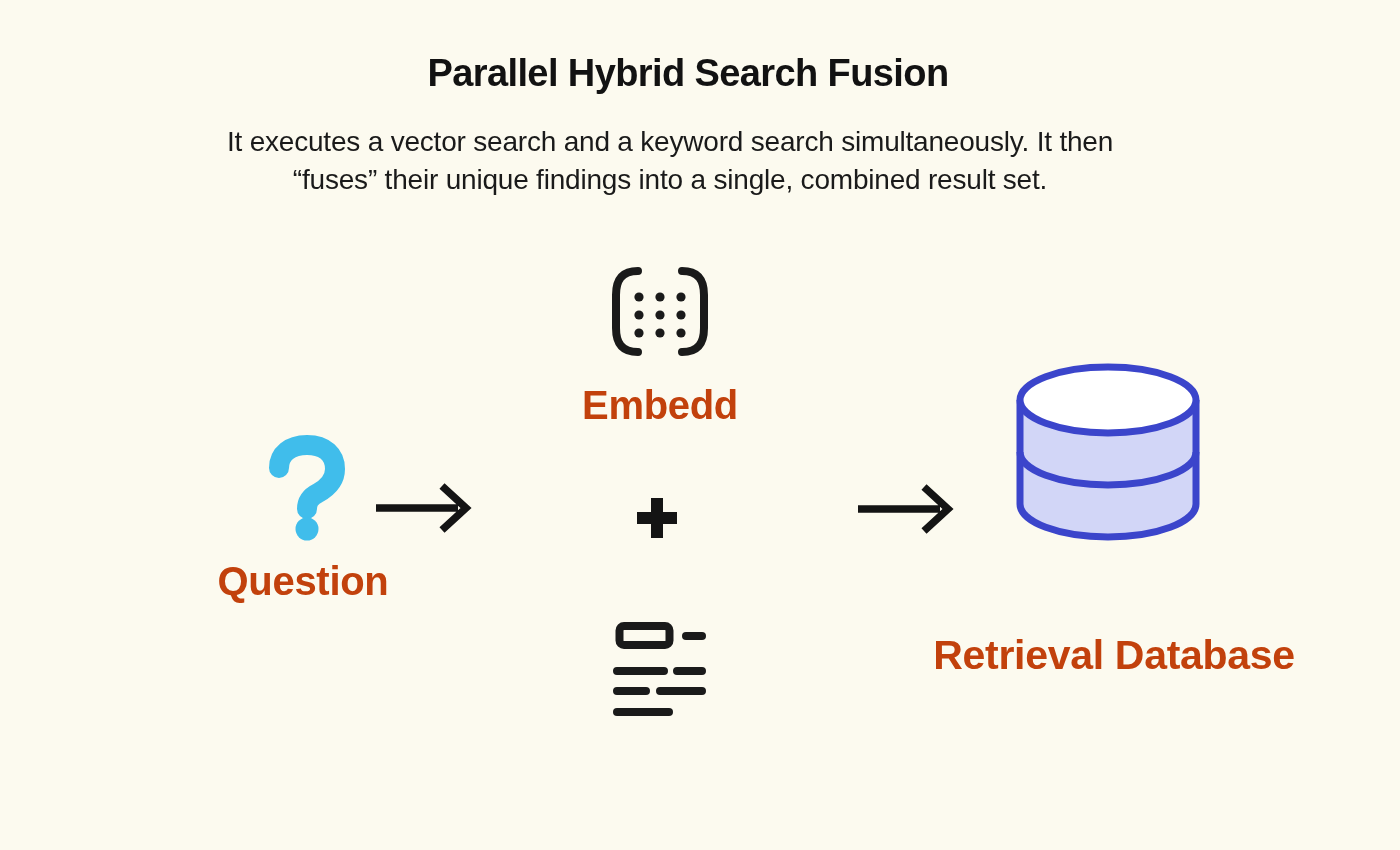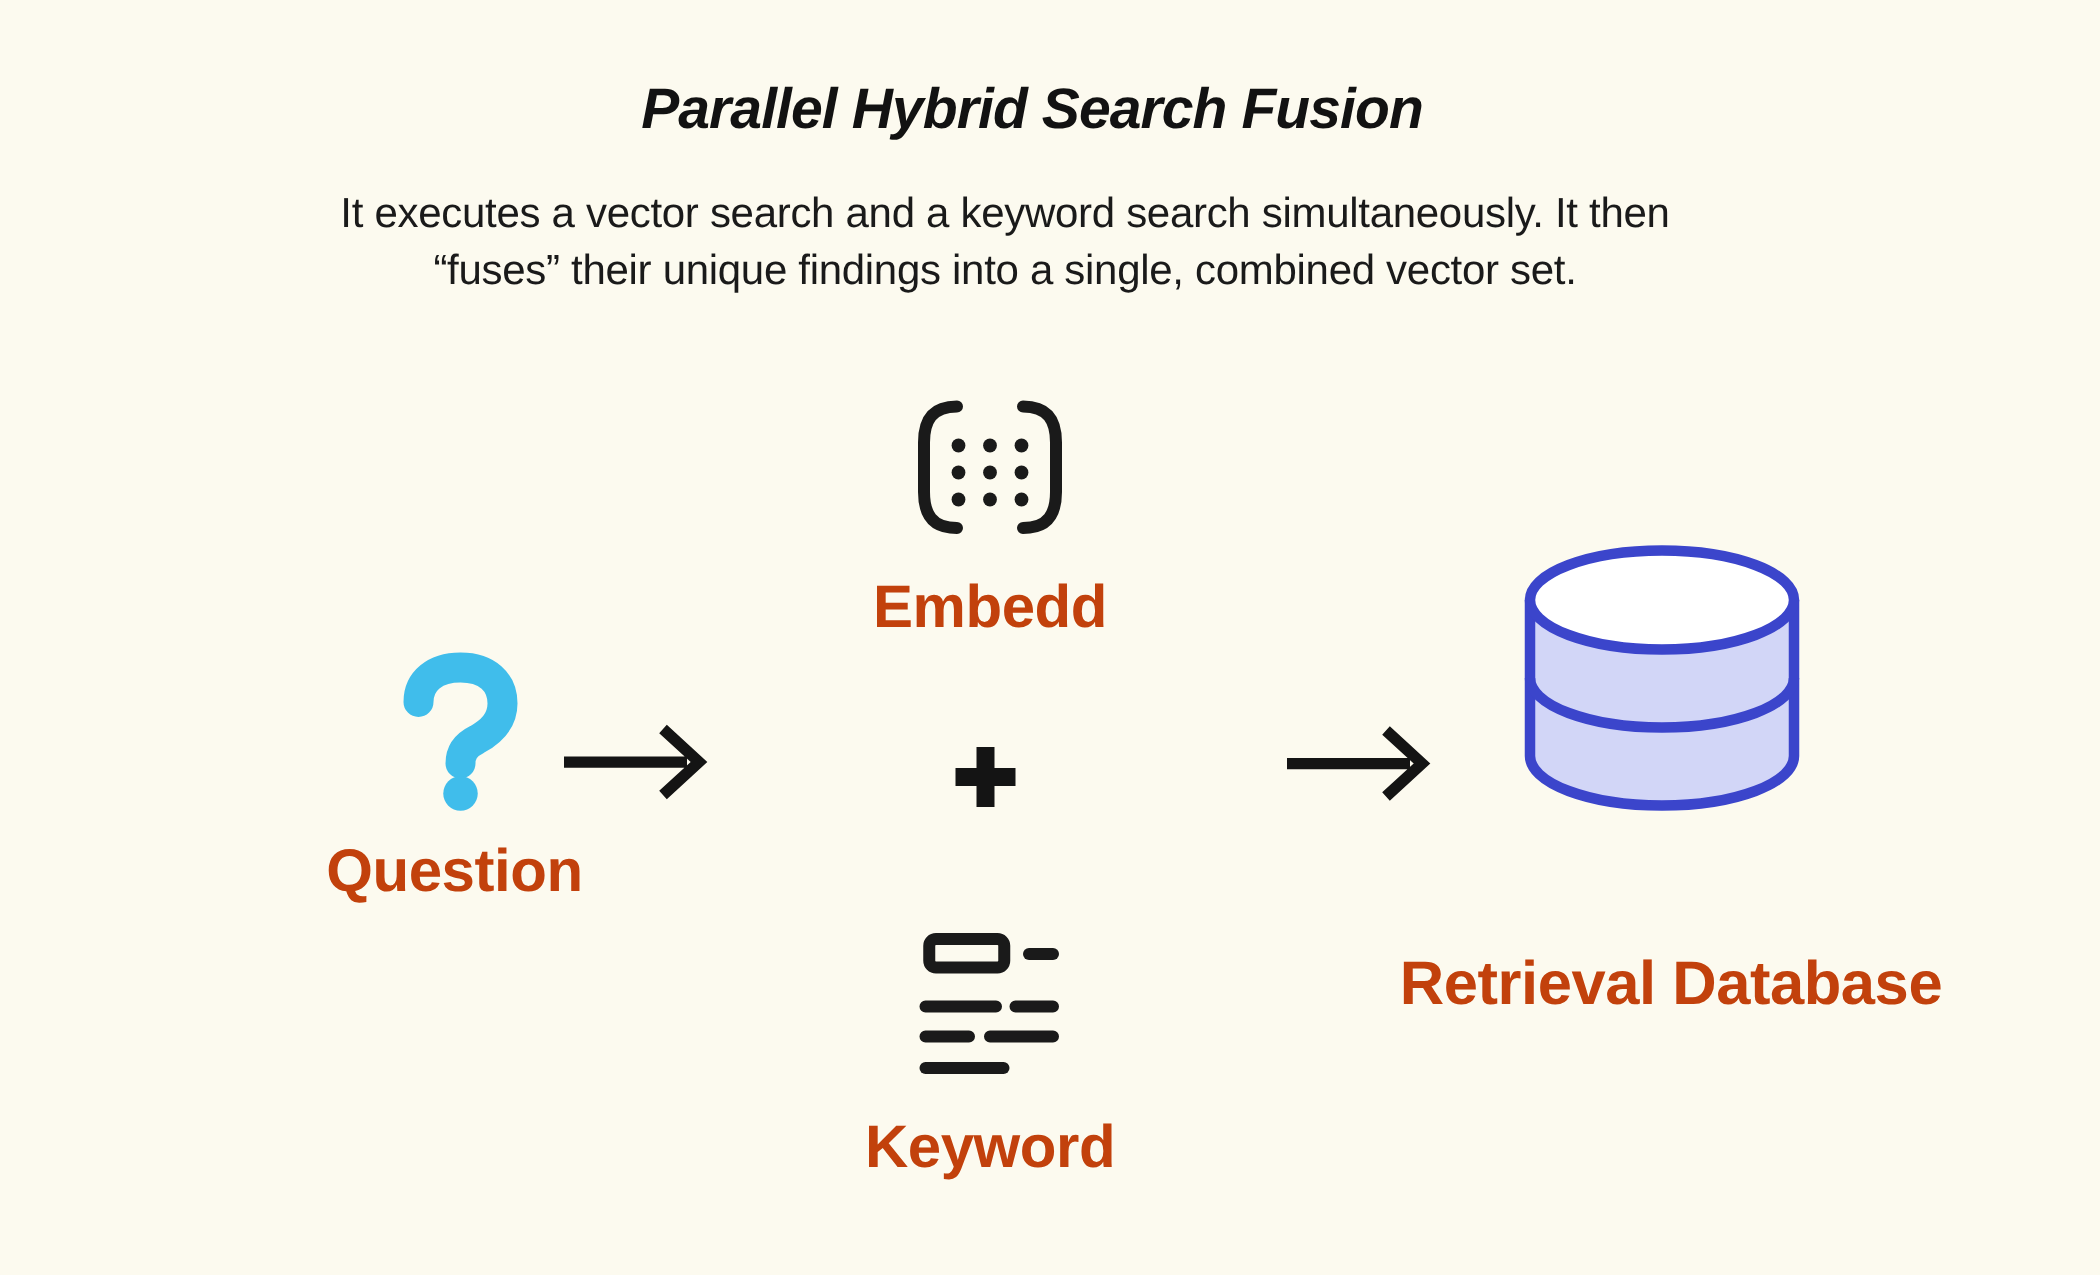--- a/index.html
+++ b/index.html
@@ -19,21 +19,20 @@
   .centered { transform: translateX(-50%); }
 
   .title {
     top: 52px;
     left: 688px;
     font-size: 38px;
     font-weight: 700;
     letter-spacing: -0.6px;
     color: #121212;
     white-space: nowrap;
-    font-style: italic;
   }
   .subtitle {
     top: 111px;
     left: 658px;
     font-size: 28px;
     line-height: 38px;
     text-align: center;
     color: #1A1A1A;
     white-space: nowrap;
     letter-spacing: -0.2px;
@@ -111,24 +110,23 @@
       <path d="M1020,400 V504 A88,33 0 0 0 1196,504 V400" fill="#D2D6F7" stroke="#3B45CB" stroke-width="7"></path>
       <path d="M1020,452 A88,33 0 0 0 1196,452" fill="none" stroke="#3B45CB" stroke-width="7"></path>
       <ellipse cx="1108" cy="400" rx="88" ry="33" fill="#FFFFFF" stroke="#3B45CB" stroke-width="7"></ellipse>
     </g>
   </svg>
 
   <h1 class="abs centered title" style="margin:0">Parallel Hybrid Search Fusion</h1>
 
   <p class="abs centered subtitle" style="margin:12px">
     <span>It executes a vector search and a keyword search simultaneously. It then</span>
-    <span>“fuses” their unique findings into a single, combined vector set.</span>
+    <span>“fuses” their unique findings into a single, combined result set.</span>
   </p>
 
   <div class="abs centered node-label label-question">Question</div>
 
   <div class="abs centered node-label label-embed">Embedd</div>
 
-  <div class="abs centered node-label label-keyword">Keyword</div>
 
   <div class="abs centered node-label label-database">Retrieval Database</div>
 
 </div>
 
 </body></html>

